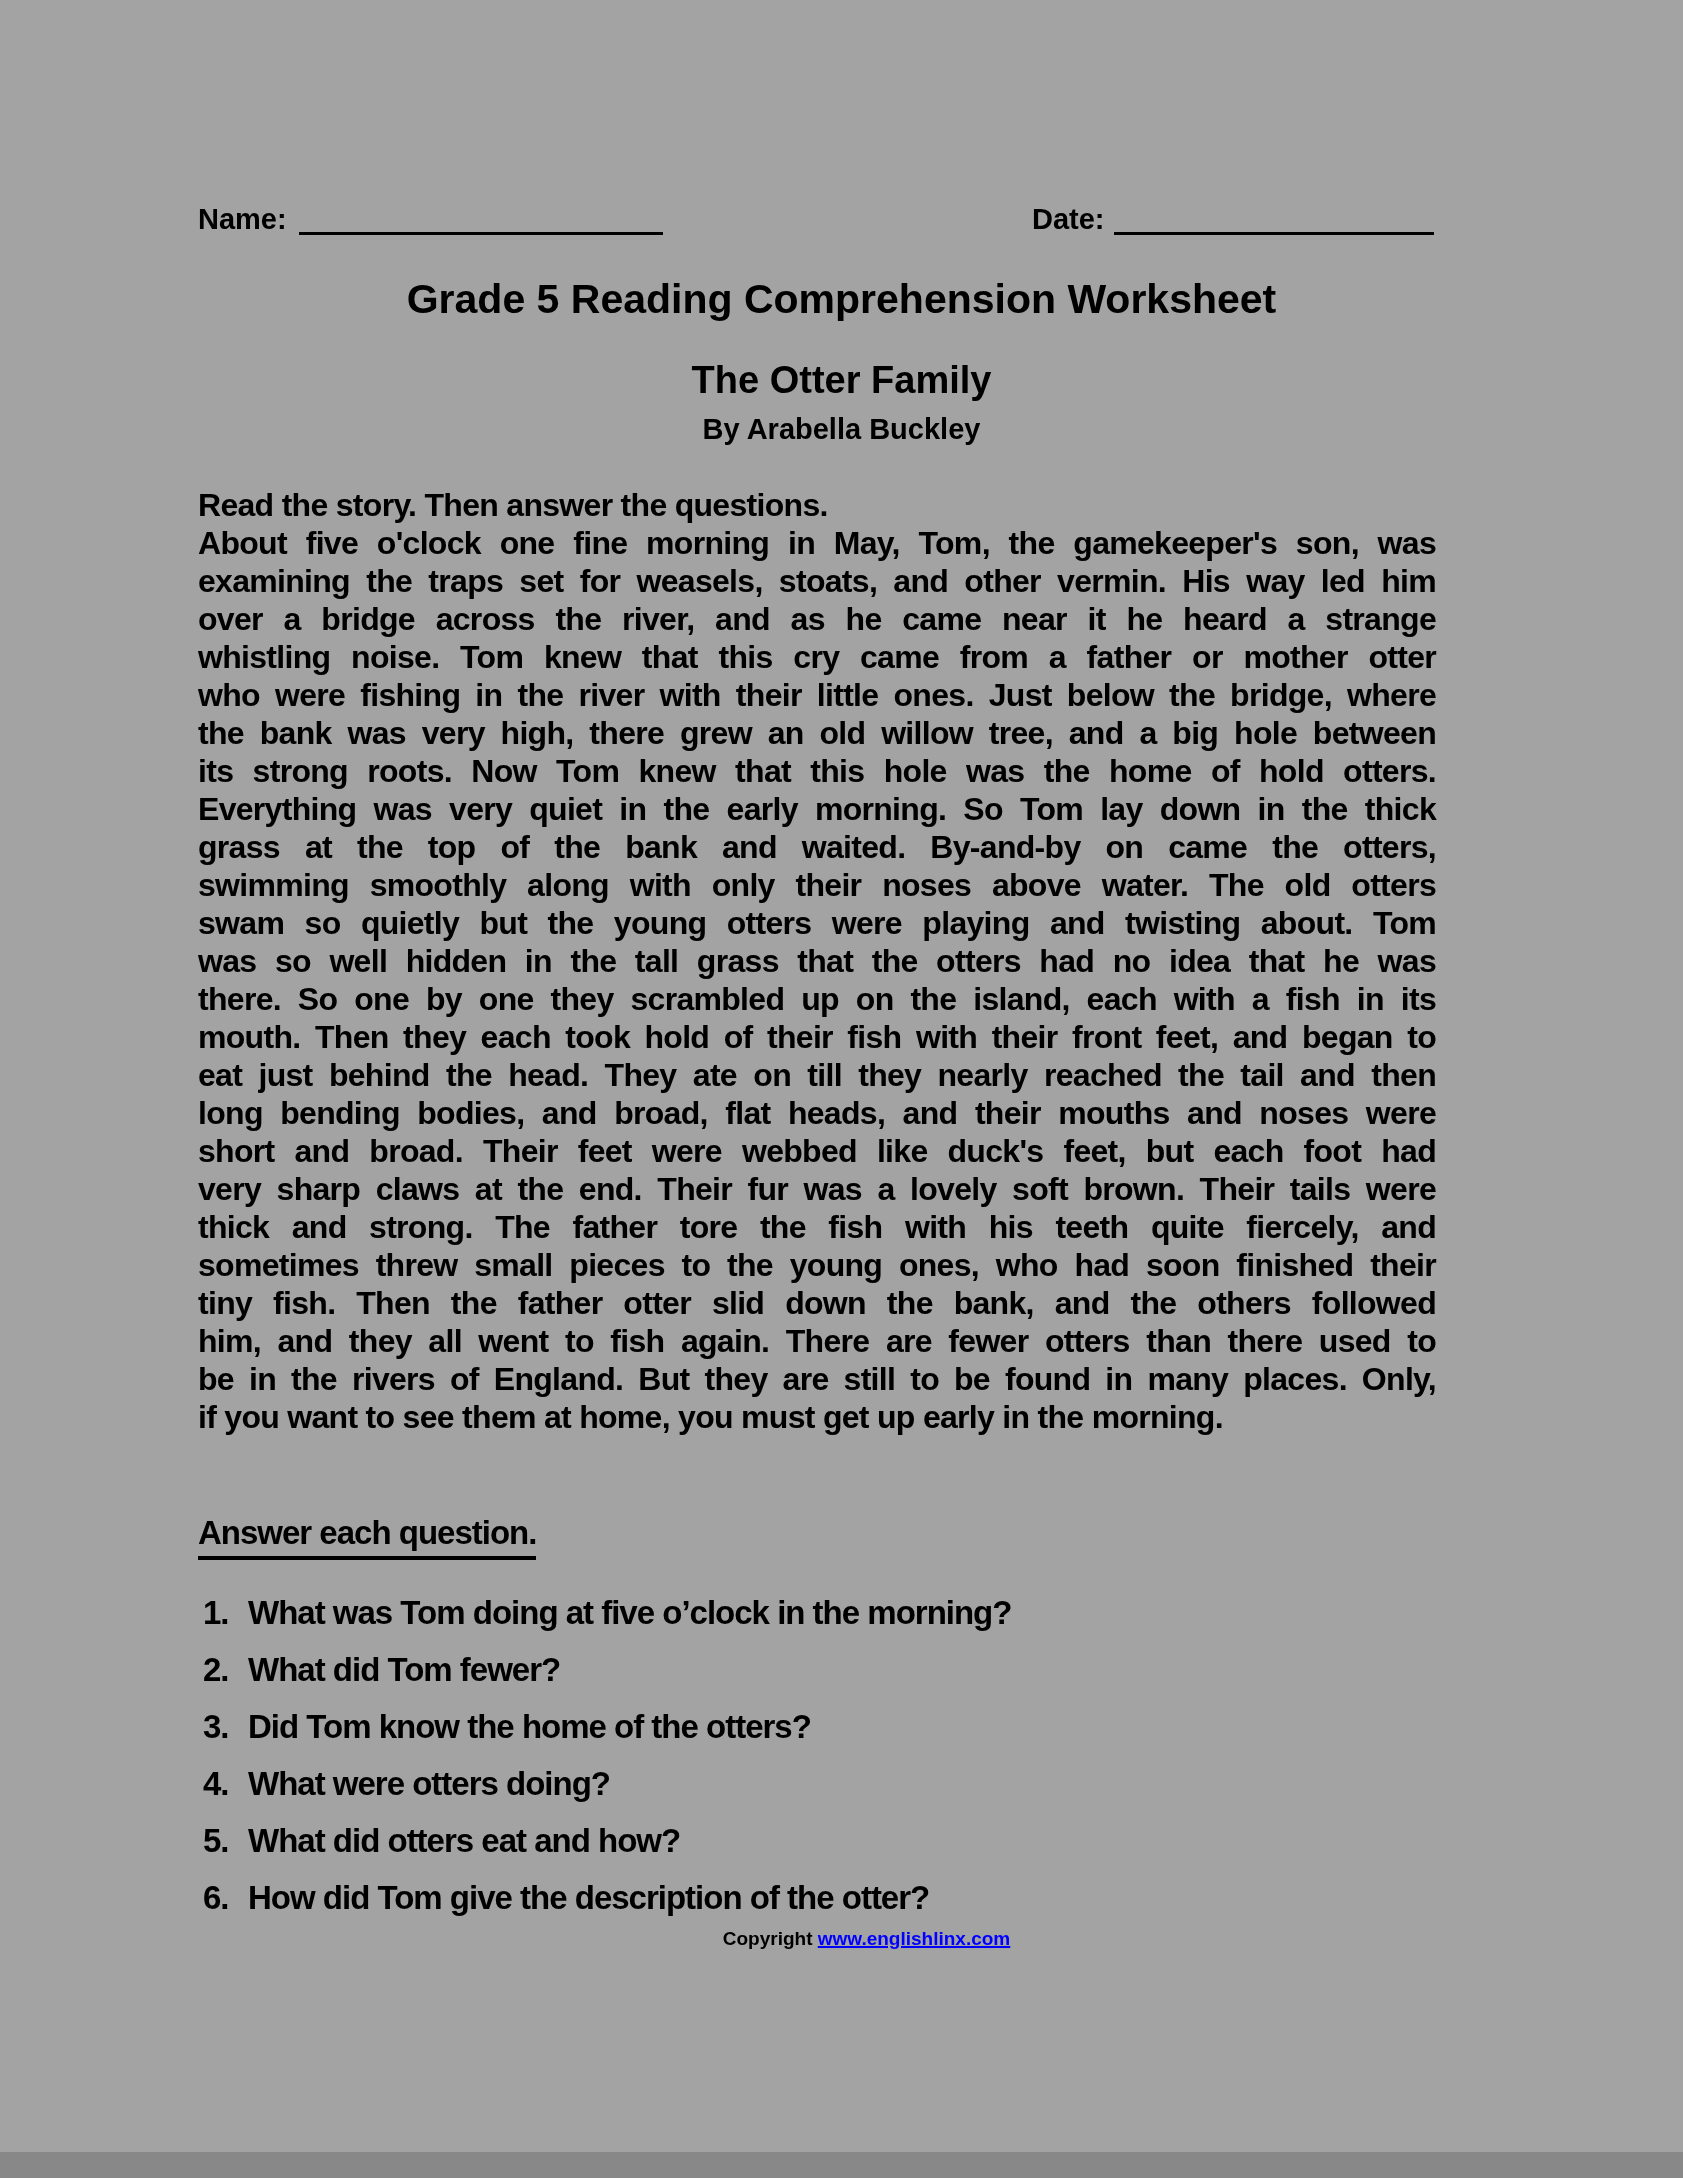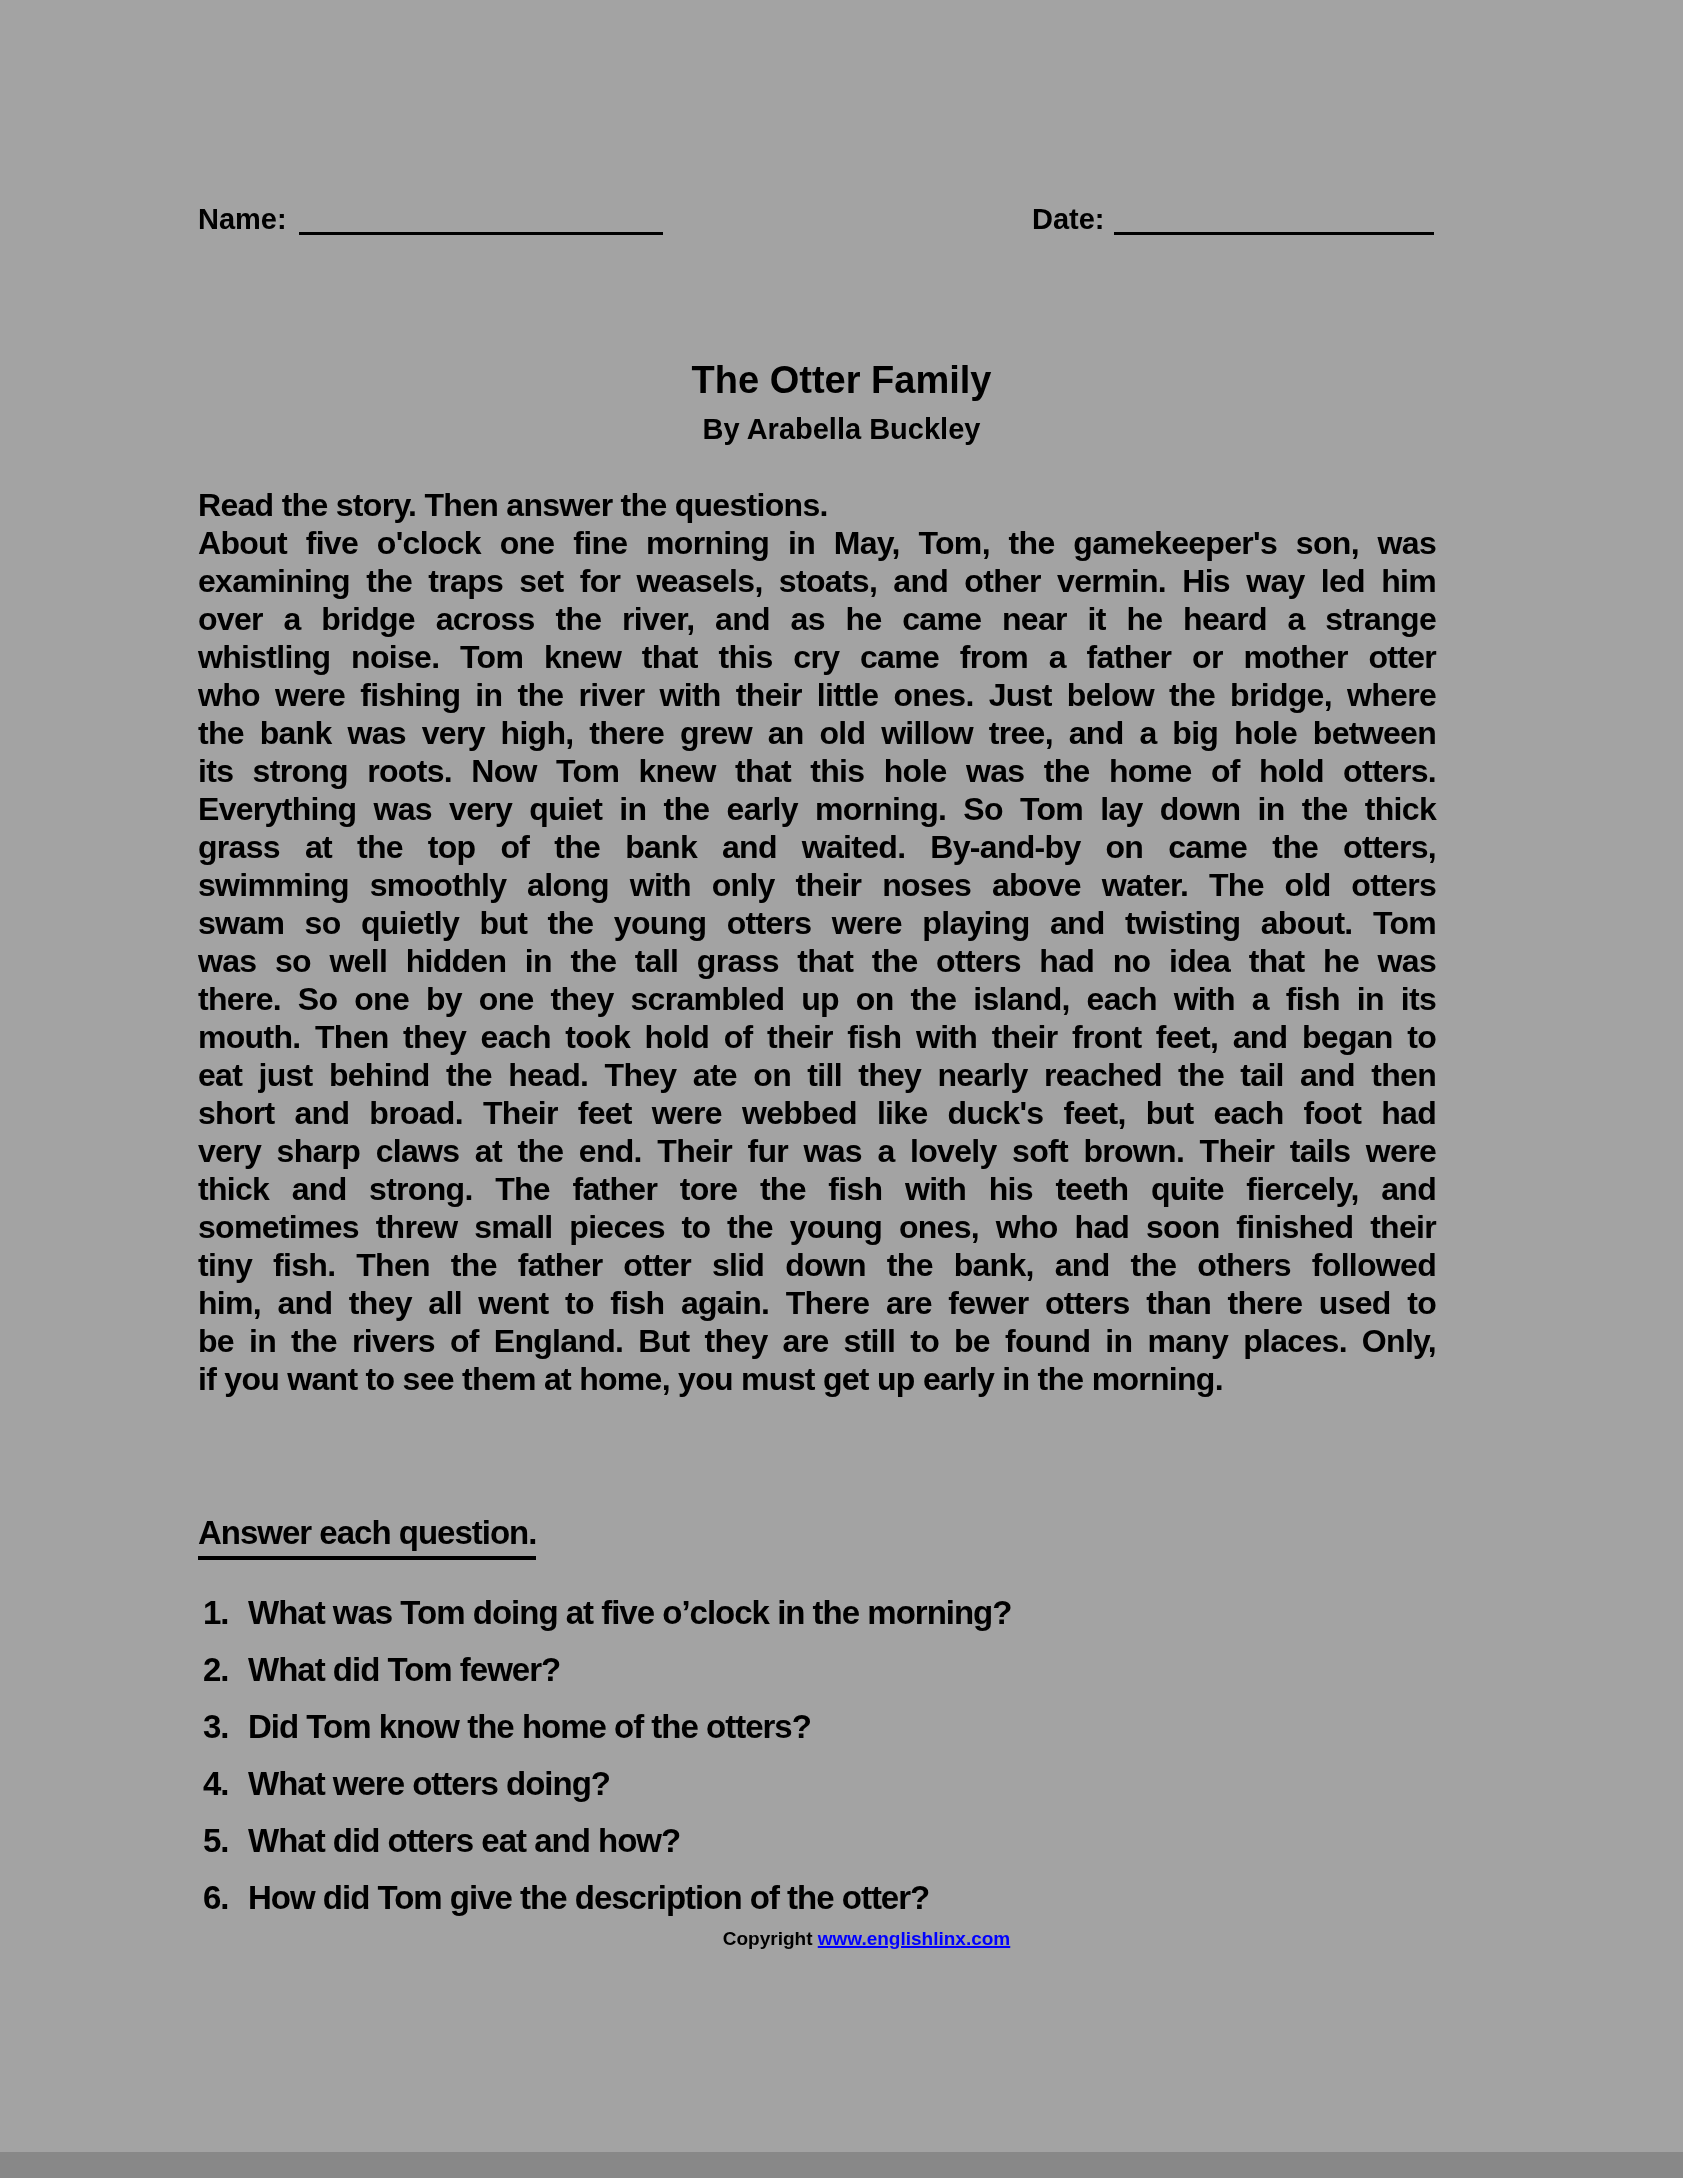--- a/index.html
+++ b/index.html
@@ -50,20 +50,21 @@
 <body>
 
 <div class="page">
 
   <div class="abs field-label" style="left:198px; top:202px;">Name:</div>
   <div class="abs blank-line" style="left:299px; top:232px; width:364px;"></div>
 
   <div class="abs field-label" style="left:1032px; top:202px;">Date:</div>
   <div class="abs blank-line" style="left:1114px; top:232px; width:320px;"></div>
 
+  <div class="abs centered-band worksheet-title">Grade 5 Reading Comprehension Worksheet</div>
   <div class="abs centered-band story-title">The Otter Family</div>
   <div class="abs centered-band author">By Arabella Buckley</div>
 
   <div class="abs story">
     <div class="story-instruction">Read the story. Then answer the questions.</div>
     <div class="story-lines">
 
         <div class="story-line">About five o'clock one fine morning in May, Tom, the gamekeeper's son, was</div>
 
         <div class="story-line">examining the traps set for weasels, stoats, and other vermin. His way led him</div>
@@ -88,20 +89,21 @@
 
         <div class="story-line">was so well hidden in the tall grass that the otters had no idea that he was</div>
 
         <div class="story-line">there. So one by one they scrambled up on the island, each with a fish in its</div>
 
         <div class="story-line">mouth. Then they each took hold of their fish with their front feet, and began to</div>
 
         <div class="story-line">eat just behind the head. They ate on till they nearly reached the tail and then</div>
 
 
+        <div class="story-line">long bending bodies, and broad, flat heads, and their mouths and noses were</div>
 
         <div class="story-line">short and broad. Their feet were webbed like duck's feet, but each foot had</div>
 
         <div class="story-line">very sharp claws at the end. Their fur was a lovely soft brown. Their tails were</div>
 
         <div class="story-line">thick and strong. The father tore the fish with his teeth quite fiercely, and</div>
 
         <div class="story-line">sometimes threw small pieces to the young ones, who had soon finished their</div>
 
         <div class="story-line">tiny fish. Then the father otter slid down the bank, and the others followed</div>

